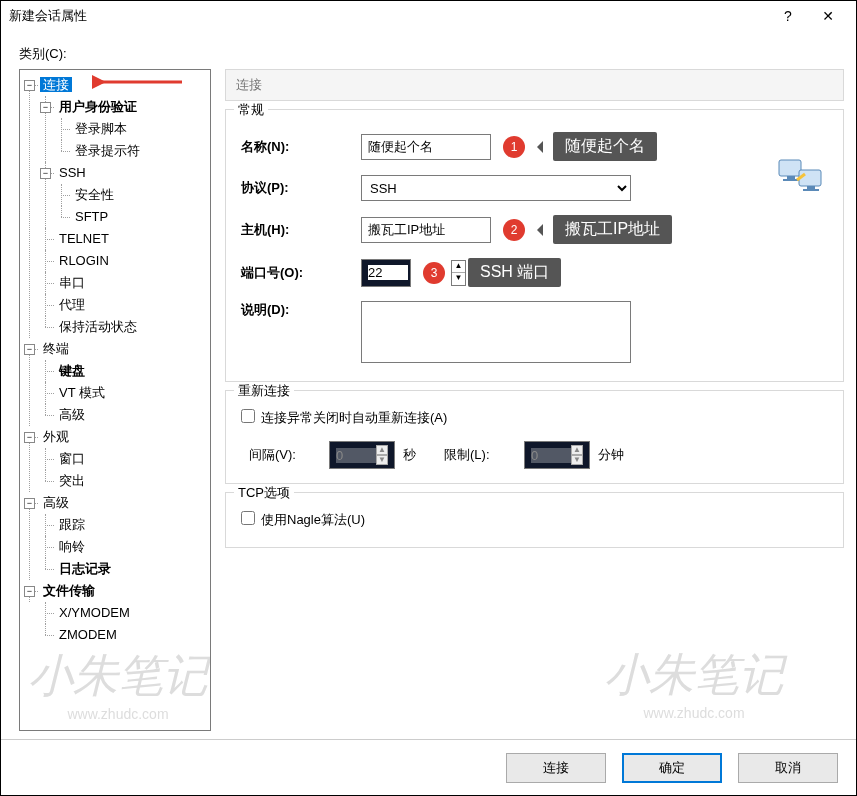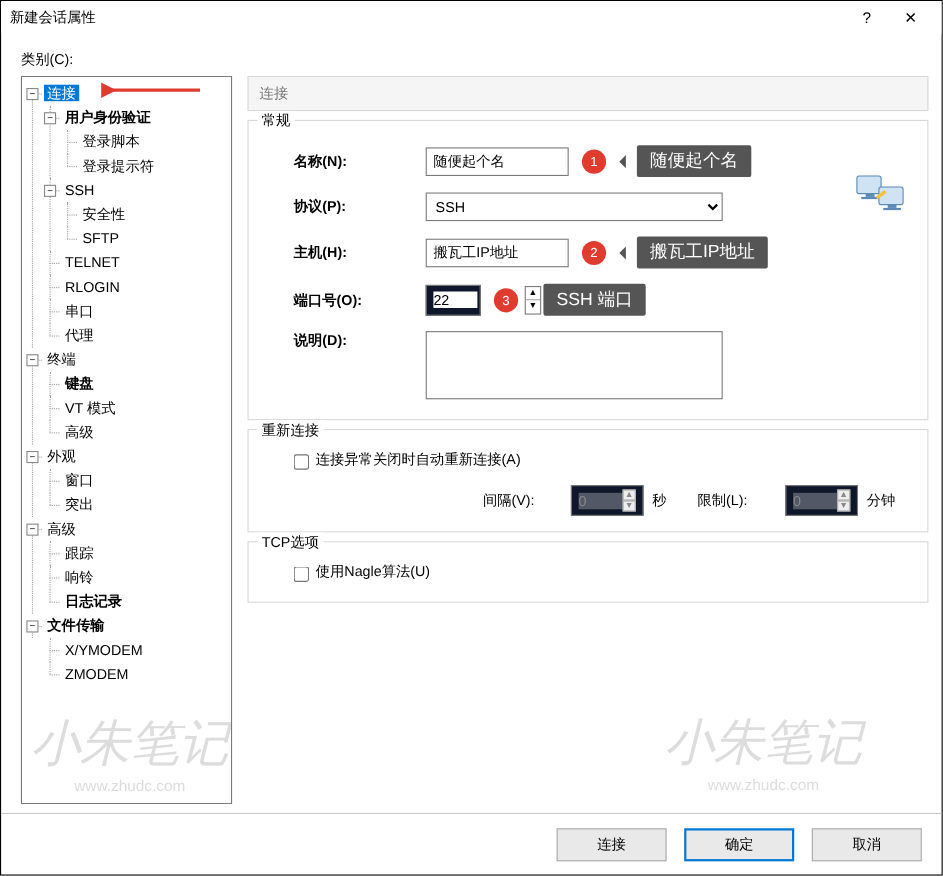--- a/index.html
+++ b/index.html
@@ -25,39 +25,39 @@
 .tree .label { padding: 0 3px; cursor: default; }
 .tree .sel { background: #0078d7; color: #fff; }
 .tree .bold { font-weight: bold; }
 
 .arrow { position: absolute; left: 72px; top: 4px; width: 90px; height: 16px; z-index: 2; pointer-events: none; }
 
 
 .right { flex: 1; display: flex; flex-direction: column; gap: 8px; position: relative; }
 .panel-head { border: 1px solid #d9d9d9; background: #f5f5f5; padding: 6px 10px; color: #777; }
 
-.group { border: 1px solid #d9d9d9; padding: 8px 29px 14px; position: relative; }
+.group { border: 1px solid #d9d9d9; padding: 8px 3px 14px; position: relative; }
 .group .legend { position: absolute; top: -9px; left: 8px; background: #fff; padding: 0 4px; color: #000; }
 
 .row { display: flex; align-items: center; margin-top: 14px; }
 .row .lab { width: 120px; margin-left: 12px; font-weight: bold; }
 .row .ctrl { flex: 1; display: flex; align-items: center; gap: 6px; }
 
 input[type=text], select, textarea, .spin { border: 1px solid #7a7a7a; font: inherit; padding: 3px 6px; background: #fff; }
 input[type=text] { height: 26px; }
 select { height: 26px; width: 270px; padding: 3px 4px; }
 textarea { width: 270px; height: 62px; resize: none; overflow-y: scroll; }
 .spin { width: 66px; height: 28px; display: flex; align-items: center; background: #0f172a; }
 .spin input { border: none; width: 40px; outline: none; }
 .spin .arrows { width: 15px; display: flex; flex-direction: column; margin-left: auto; }
 .spin .arrows span { font-size: 8px; text-align: center; border: 1px solid #aaa; height: 10px; line-height: 8px; background: #eee; }
 .spin.dis { color: #888; }
 .spin.dis input { color: #888; }
 
-.check { display: flex; align-items: flex-end; gap: 6px; margin-left: 12px; }
+.check { display: flex; align-items: flex-start; gap: 6px; margin-left: 12px; }
 .check input { width: 14px; height: 14px; }
 
 .badge { width: 22px; height: 22px; border-radius: 50%; background: #e03b2f; color: #fff; display: inline-flex; align-items: center; justify-content: center; font-size: 12px; margin-left: 6px; flex-shrink: 0; }
 .tip { background: #555; color: #fff; padding: 4px 12px; font-size: 16px; border-radius: 2px; margin-left: 4px; white-space: nowrap; }
 .tiparr { width: 0; height: 0; border-top: 6px solid transparent; border-bottom: 6px solid transparent; border-right: 6px solid #555; margin-left: 6px; }
 
 .iconspot { position: absolute; right: 18px; top: 46px; }
 
 .footer { height: 56px; border-top: 1px solid #ccc; display: flex; align-items: center; justify-content: flex-end; padding-right: 18px; gap: 16px; margin-top: 8px; }
 .footer button { width: 100px; height: 30px; background: #e9e9e9; border: 1px solid #aaa; font: inherit; }
@@ -101,20 +101,21 @@
           <li><span class="toggle">−</span><span class="label">SSH</span>
             <ul>
               <li><span class="label">安全性</span></li>
               <li><span class="label">SFTP</span></li>
             </ul>
           </li>
           <li><span class="label">TELNET</span></li>
           <li><span class="label">RLOGIN</span></li>
           <li><span class="label">串口</span></li>
           <li><span class="label">代理</span></li>
+          <li><span class="label">保持活动状态</span></li>
         </ul>
       </li>
       <li><span class="toggle">−</span><span class="label">终端</span>
         <ul>
           <li><span class="label bold">键盘</span></li>
           <li><span class="label">VT 模式</span></li>
           <li><span class="label">高级</span></li>
         </ul>
       </li>
       <li><span class="toggle">−</span><span class="label">外观</span>
@@ -205,21 +206,21 @@
           </div>
       </div>
     </div>
 
     <div class="group">
       <span class="legend">重新连接</span>
       <div class="check" style="margin-top:10px;">
         <input type="checkbox" style="">
         <span>连接异常关闭时自动重新连接(A)</span>
       </div>
-      <div class="row" style="margin-left:20px;justify-content:flex-end;">
+      <div class="row" style="margin-left:20px;">
         <span style="width:80px">间隔(V):</span>
         <div class="spin dis">
             <input disabled="" value="0" style="">
             <div class="arrows">
               <span>▲</span>
               <span>▼</span>
             </div>
           </div>
         <span style="margin:0 28px 0 8px">秒</span>
         <span style="width:80px">限制(L):</span>

